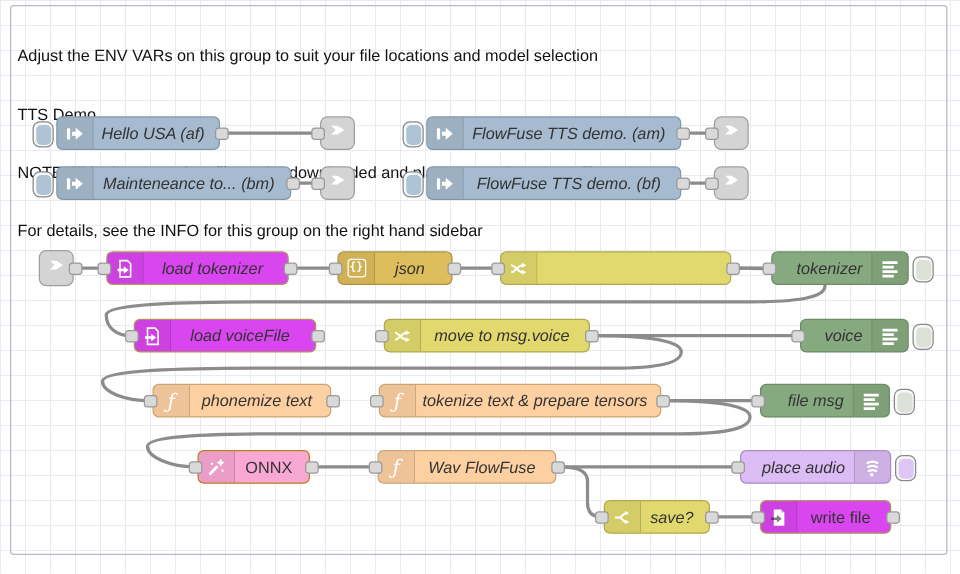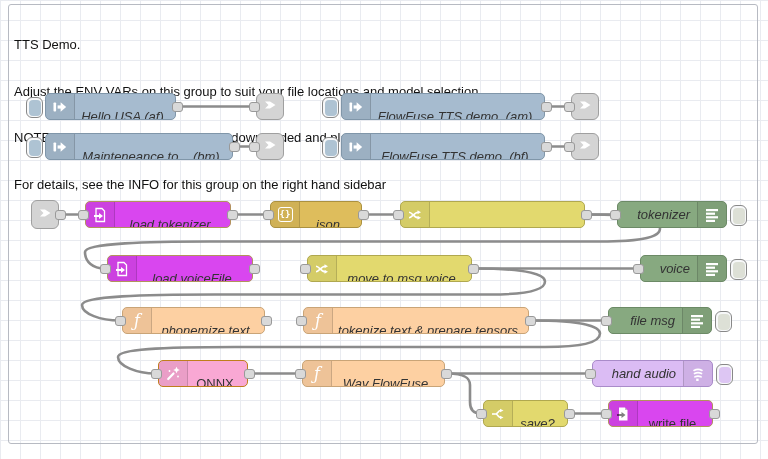--- a/index.html
+++ b/index.html
@@ -19,21 +19,21 @@
   svg.wires path{stroke:#8c8c8c;stroke-width:2.6;fill:none;stroke-linecap:round;}
   
   .node{position:absolute;height:27px;border-radius:5px;z-index:2;box-sizing:border-box;}
   .lbl{position:absolute;top:0;bottom:0;line-height:25px;font-size:13px;color:#333;
        text-align:center;overflow:hidden;white-space:nowrap;}
   .it .lbl{font-style:italic;}
   .icsec{position:absolute;top:0;bottom:0;width:28px;display:flex;align-items:center;justify-content:center;
        background:rgba(0,0,0,0.06);}
   .icsec.left{left:0;border-right:1px solid rgba(0,0,0,0.15);border-radius:4px 0 0 4px;}
   .icsec.right{right:0;border-left:1px solid rgba(0,0,0,0.15);border-radius:0 4px 4px 0;}
-  .node .lbl.after-icon{left:28px;right:4px;margin-top:10px;}
+  .node .lbl.after-icon{left:28px;right:4px;}
   .node .lbl.before-icon{left:4px;right:32px;text-align:right;padding-right:4px;}
   
   .port{position:absolute;width:11px;height:10px;top:50%;margin-top:-5px;
     background:#d9d9d9;border:1px solid #999;border-radius:3px;box-sizing:border-box;z-index:3;}
   .port.in{left:-8px;} .port.out{right:-8px;}
   
   .sbtn{position:absolute;width:17px;height:21px;top:3px;border:1px solid #888;border-radius:6px;
     background:#f7f8f9;padding:1.5px;box-sizing:border-box;z-index:2;}
   .sbtn .fill{width:100%;height:100%;border-radius:4px;}
   .sbtn.left{left:-20px;} .sbtn.right{right:-21px;}
@@ -79,22 +79,22 @@
   .n-pa{left:592px;top:360px;width:121px}
   .n-save{left:483px;top:400px;width:85px}
   .n-wf{left:608px;top:400px;width:105px}
 </style>
 </head>
 <body>
 
 <div class="group"></div>
 
 <div class="note">
+  <div>Adjust the ENV VARs on this group to suit your file locations and model selection</div>
   <div>TTS Demo.</div>
-  <div>Adjust the ENV VARs on this group to suit your file locations and model selection</div>
   <div>NOTE: This demo requires files to be downloaded and place correctly on your filesystem</div>
   <div>For details, see the INFO for this group on the right hand sidebar</div>
 </div>
 
 <svg class="wires" width="768" height="459">
   <path d="M178.5,106.5 H255.5"></path>
   <path d="M235.5,146.5 H255.5"></path>
   <path d="M547.5,106.5 H568.5"></path>
   <path d="M547.5,146.5 H568.5"></path>
   <path d="M61.5,214.5 H82.5"></path>
@@ -354,21 +354,21 @@
 
 <div class="node audio it n-pa">
   <div class="icsec right">
     <svg width="16" height="16" viewBox="0 0 16 16">
         <path d="M4,4.4 Q8,2.2 12,4.4" stroke="#fff" stroke-width="1.7" fill="none" stroke-linecap="round"></path>
         <path d="M4.5,7.6 Q8,5.8 11.5,7.6" stroke="#fff" stroke-width="1.7" fill="none" stroke-linecap="round"></path>
         <path d="M5,10.8 Q8,9.4 11,10.8" stroke="#fff" stroke-width="1.7" fill="none" stroke-linecap="round"></path>
         <rect x="6.2" y="12.6" width="2.4" height="2.4" fill="#fff"></rect>
       </svg>
   </div>
-  <div class="lbl before-icon">hand audio</div>
+  <div class="lbl before-icon">place audio</div>
   <div class="sbtn right">
       <div class="fill"></div>
     </div>
   <div class="port in"></div>
 </div>
 
 <div class="node change it n-save">
   <div class="icsec left">
     <svg width="14" height="14" viewBox="0 0 14 14">
         <path d="M1,7 H4.5" stroke="#fff" stroke-width="1.6" fill="none"></path>

